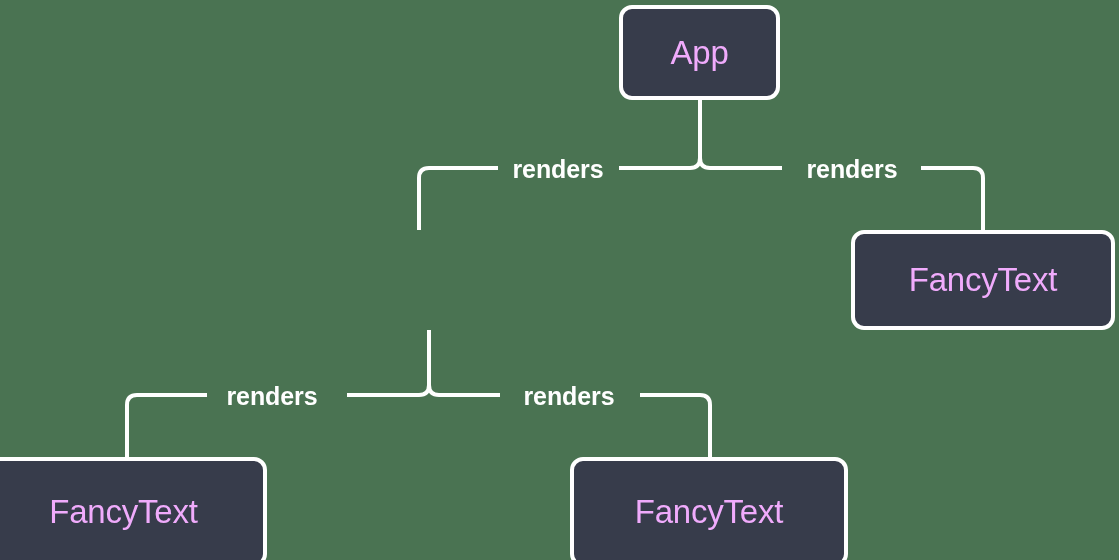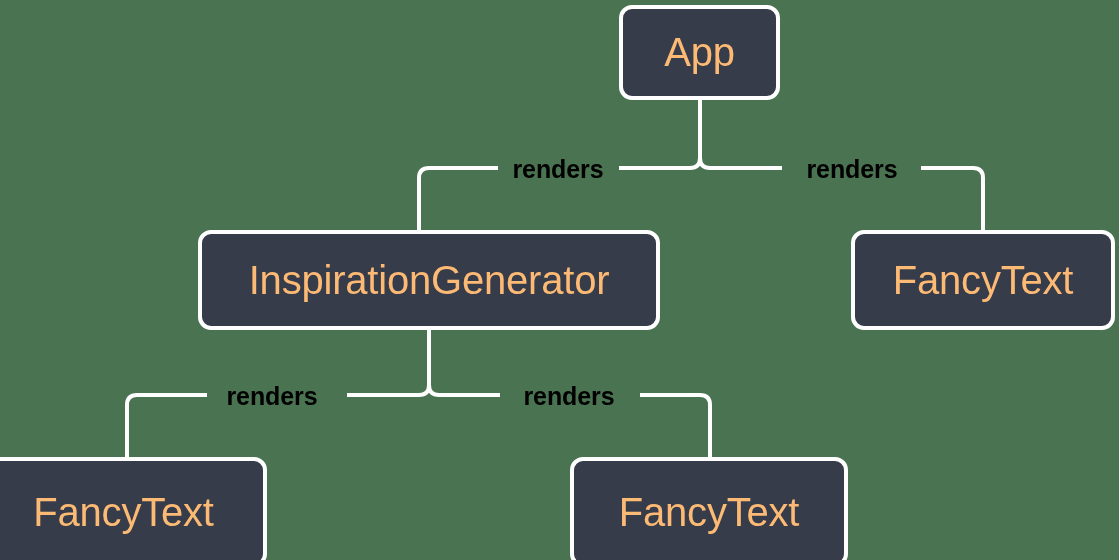--- a/index.html
+++ b/index.html
@@ -25,30 +25,30 @@
   }
   .node {
     position: absolute;
     box-sizing: border-box;
     background: #373c4b;
     border: 4px solid #ffffff;
     border-radius: 13px;
     display: flex;
     align-items: center;
     justify-content: center;
-    color: #fdba74;
-    font-size: 40px;
+    color: #f0abfc;
+    font-size: 33px;
     font-weight: 400;
     letter-spacing: -0.2px;
     white-space: nowrap;
     z-index: 2;
   }
   .edge-label {
     position: absolute;
-    color: #000000;
+    color: #ffffff;
     font-size: 25px;
     font-weight: 600;
     letter-spacing: -0.1px;
     white-space: nowrap;
     transform: translate(-50%, -50%);
     z-index: 3;
     line-height: 1;
   }
 </style>
 </head>
@@ -72,23 +72,20 @@
     <path d="M 207 395 L 137 395 Q 127 395 127 405 L 127 457"></path>
 
     <path d="M 429 385 Q 429 395 439 395 L 500 395"></path>
     <path d="M 640 395 L 700 395 Q 710 395 710 405 L 710 457"></path>
   </svg>
 
   <div class="node" style="left:619px; top:5px; width:161px; height:95px;">
     <span>App</span>
   </div>
 
-  <div class="node" style="left:198px; top:230px; width:462px; height:100px;">
-    <span>InspirationGenerator</span>
-  </div>
 
   <div class="node" style="left:851px; top:230px; width:264px; height:100px;">
     <span>FancyText</span>
   </div>
 
   <div class="node" style="left:-20px; top:457px; width:287px; height:110px; border-bottom-left-radius:13px;">
     <span>FancyText</span>
   </div>
 
   <div class="node" style="left:570px; top:457px; width:278px; height:110px;">

